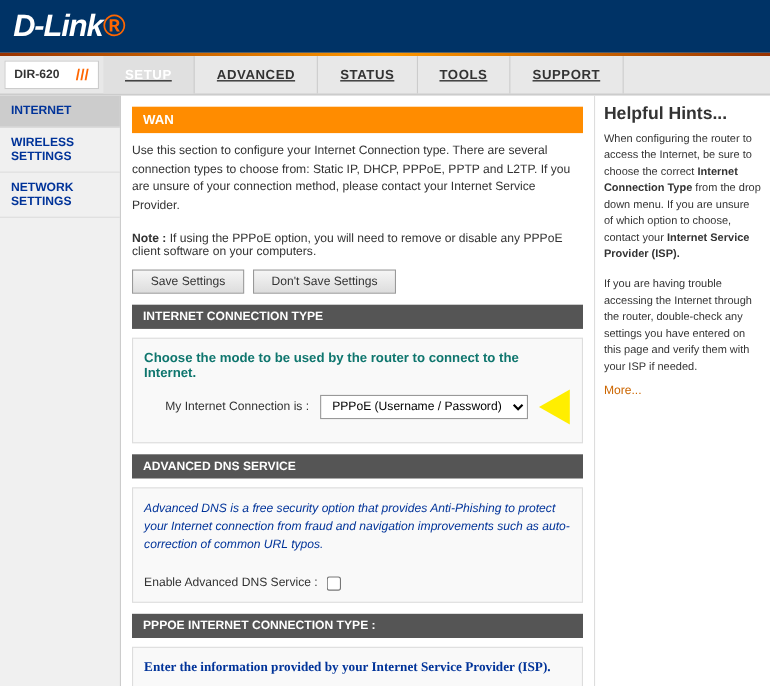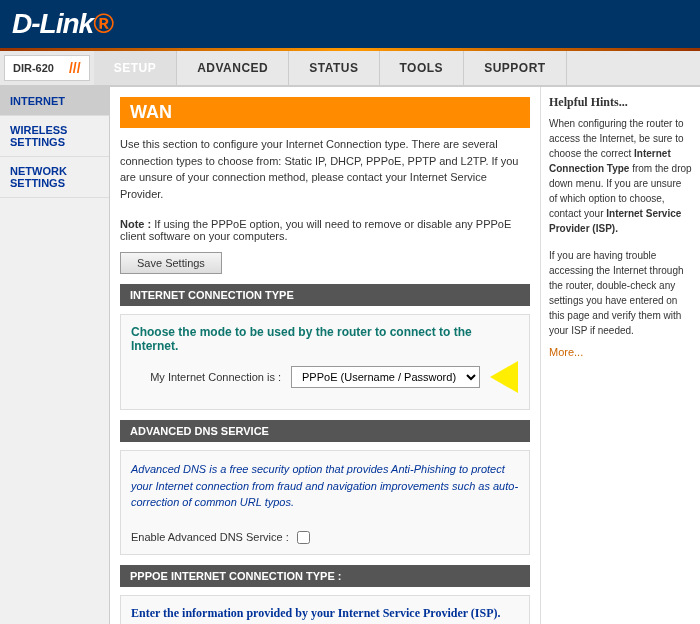--- a/index.html
+++ b/index.html
@@ -7,36 +7,36 @@
 
     
     .header { background: #003366; padding: 8px 12px; display: flex; align-items: center; }
     .dlink-logo { color: #fff; font-size: 28px; font-weight: bold; font-style: italic; letter-spacing: -1px; }
     .dlink-logo span { color: #ff6600; }
 
     
     .nav-bar { background: #e8e8e8; display: flex; align-items: center; border-bottom: 2px solid #ccc; }
     .device-id { background: #fff; border: 1px solid #ccc; padding: 4px 8px; font-size: 11px; font-weight: bold; color: #333; margin: 4px; display: flex; align-items: center; gap: 15px; }
     .device-id .slashes { color: #ff6600; font-size: 14px; }
-    .nav-tabs { display: flex; flex: 1; }
+    .nav-tabs { display: flex; flex: 1; text-decoration: underline; }
     .nav-tab { padding: 10px 20px; font-size: 12px; font-weight: bold; cursor: pointer; text-align: center; border-right: 1px solid #ccc; color: #333; text-transform: uppercase; letter-spacing: 0.5px; }
     .nav-tab.active { background: #ff8c00; color: #fff; }
     .nav-tab.setup { background: #e0e0e0; }
 
     
     .layout { display: flex; }
     .sidebar { width: 110px; background: #f0f0f0; border-right: 1px solid #ccc; padding: 0; }
     .sidebar-item { padding: 8px 10px; font-size: 11px; font-weight: bold; color: #003399; cursor: pointer; border-bottom: 1px solid #ddd; }
     .sidebar-item.active { background: #ccc; }
 
     .main-content { flex: 1; padding: 10px; background: #fff; }
     .helpbar { width: 160px; background: #fff; padding: 8px; border-left: 1px solid #ddd; font-size: 11px; }
 
     
-    .section-header-orange { background: #ff8c00; color: #fff; font-size: 18px; font-weight: bold; padding: 5px 10px; margin-bottom: 8px; }
+    .section-header-orange { background: #ff8c00; color: #fff; font-size: 12px; font-weight: bold; padding: 5px 10px; margin-bottom: 8px; }
     .section-header-gray { background: #555; color: #fff; font-size: 11px; font-weight: bold; padding: 5px 10px; margin: 10px 0 8px 0; text-transform: uppercase; }
 
     .info-text { font-size: 11px; color: #333; line-height: 1.5; margin-bottom: 16px; }
     .note-text { font-size: 11px; color: #333; margin-bottom: 10px; }
 
     .button-row { display: flex; gap: 8px; margin-bottom: 10px; }
     .btn { padding: 4px 16px; font-size: 11px; border: 1px solid #999; background: linear-gradient(to bottom, #f5f5f5, #ddd); cursor: pointer; color: #333; }
 
     
     .connection-section { background: #f9f9f9; border: 1px solid #ddd; padding: 10px; margin-bottom: 5px; }
@@ -54,21 +54,21 @@
 
     
     .pppoe-section { background: #f9f9f9; border: 1px solid #ddd; padding: 10px; }
     .pppoe-blue { color: #003399; font-size: 12px; font-weight: bold; margin-bottom: 10px; font-family: Liberation Serif, serif; }
     .form-row { display: flex; align-items: center; margin-bottom: 5px; }
     .form-label { width: 170px; text-align: right; font-size: 11px; color: #333; padding-right: 10px; }
     .radio-group { display: flex; align-items: center; gap: 15px; font-size: 11px; }
     .radio-group label { display: flex; align-items: center; gap: 3px; }
 
     
-    .hint-title { font-size: 12px; font-weight: bold; color: #333; margin-bottom: 6px; font-family: Liberation Serif, serif; }
+    .hint-title { font-size: 16px; font-weight: bold; color: #333; margin-bottom: 6px; }
     .hint-text { font-size: 10px; color: #333; line-height: 1.5; }
     .hint-text strong { font-weight: bold; }
     .more-link { color: #cc6600; font-size: 11px; cursor: pointer; margin-top: 8px; display: block; }
 
     .header-gradient { background: linear-gradient(to right, #993300, #ff9900 50%, #993300); height: 3px; }
   </style>
 </head>
 <body>
 
 <div class="header">
@@ -100,20 +100,21 @@
 
   <div class="main-content">
 
     <div class="section-header-orange">WAN</div>
 
     <p class="info-text">Use this section to configure your Internet Connection type. There are several connection types to choose from: Static IP, DHCP, PPPoE, PPTP and L2TP. If you are unsure of your connection method, please contact your Internet Service Provider.</p>
     <p class="note-text"><strong>Note :</strong> If using the PPPoE option, you will need to remove or disable any PPPoE client software on your computers.</p>
 
     <div class="button-row">
       <button class="btn">Save Settings</button>
+      <button class="btn">Don't Save Settings</button>
     </div>
 
     <div class="section-header-gray">INTERNET CONNECTION TYPE</div>
     <div class="connection-section">
       <p class="blue-text">Choose the mode to be used by the router to connect to the Internet.</p>
       <div class="field-row">
         <span class="field-label">My Internet Connection is :</span>
         <select class="field-select">
           <option>PPPoE (Username / Password)</option>
           <option>Static IP</option>

